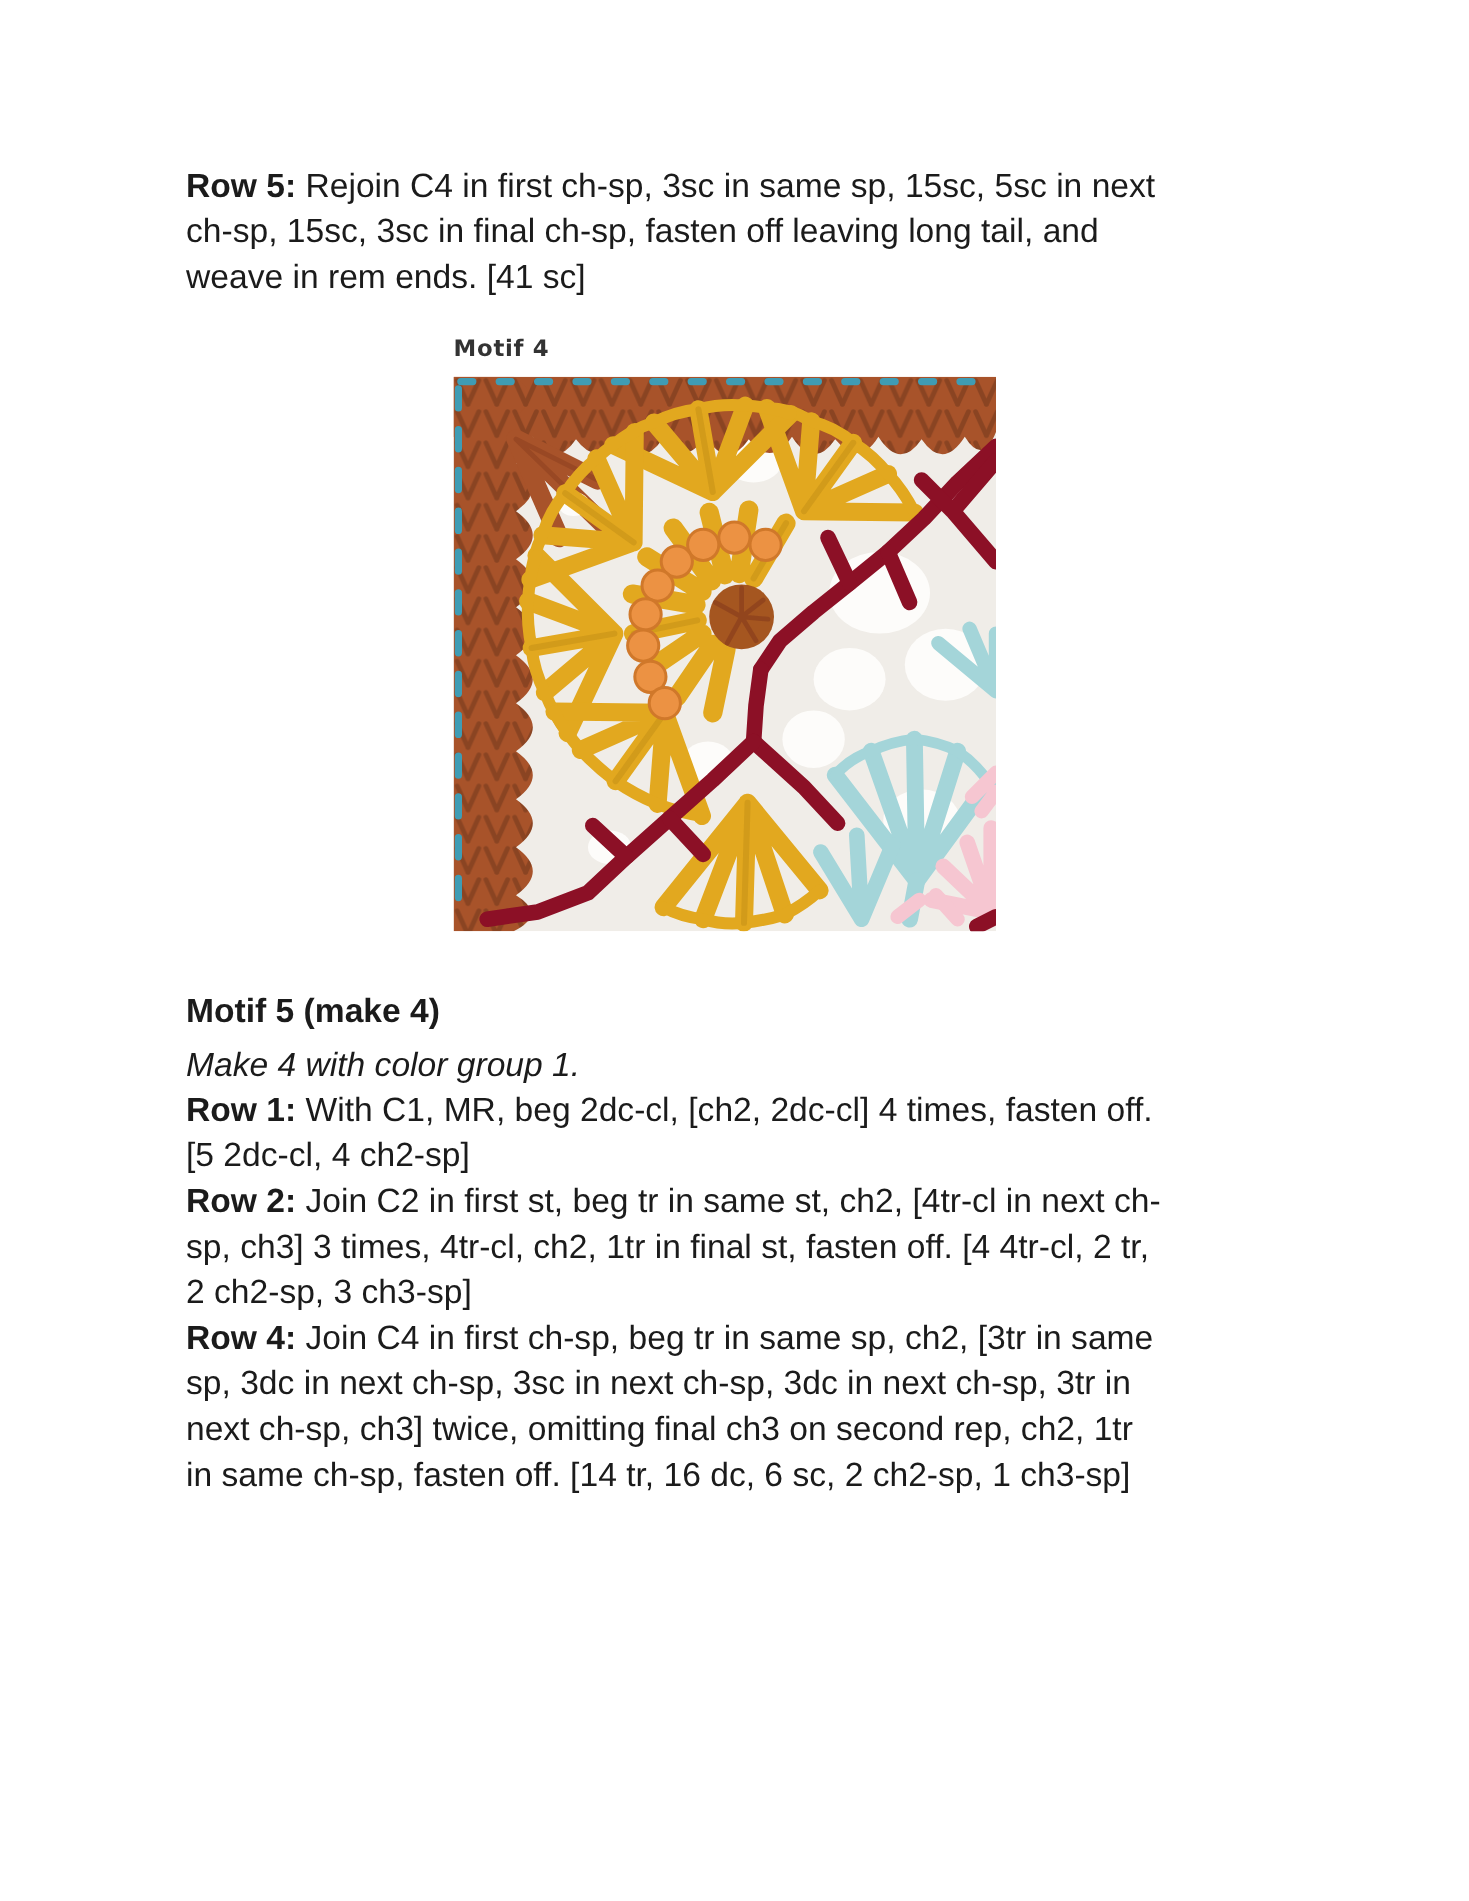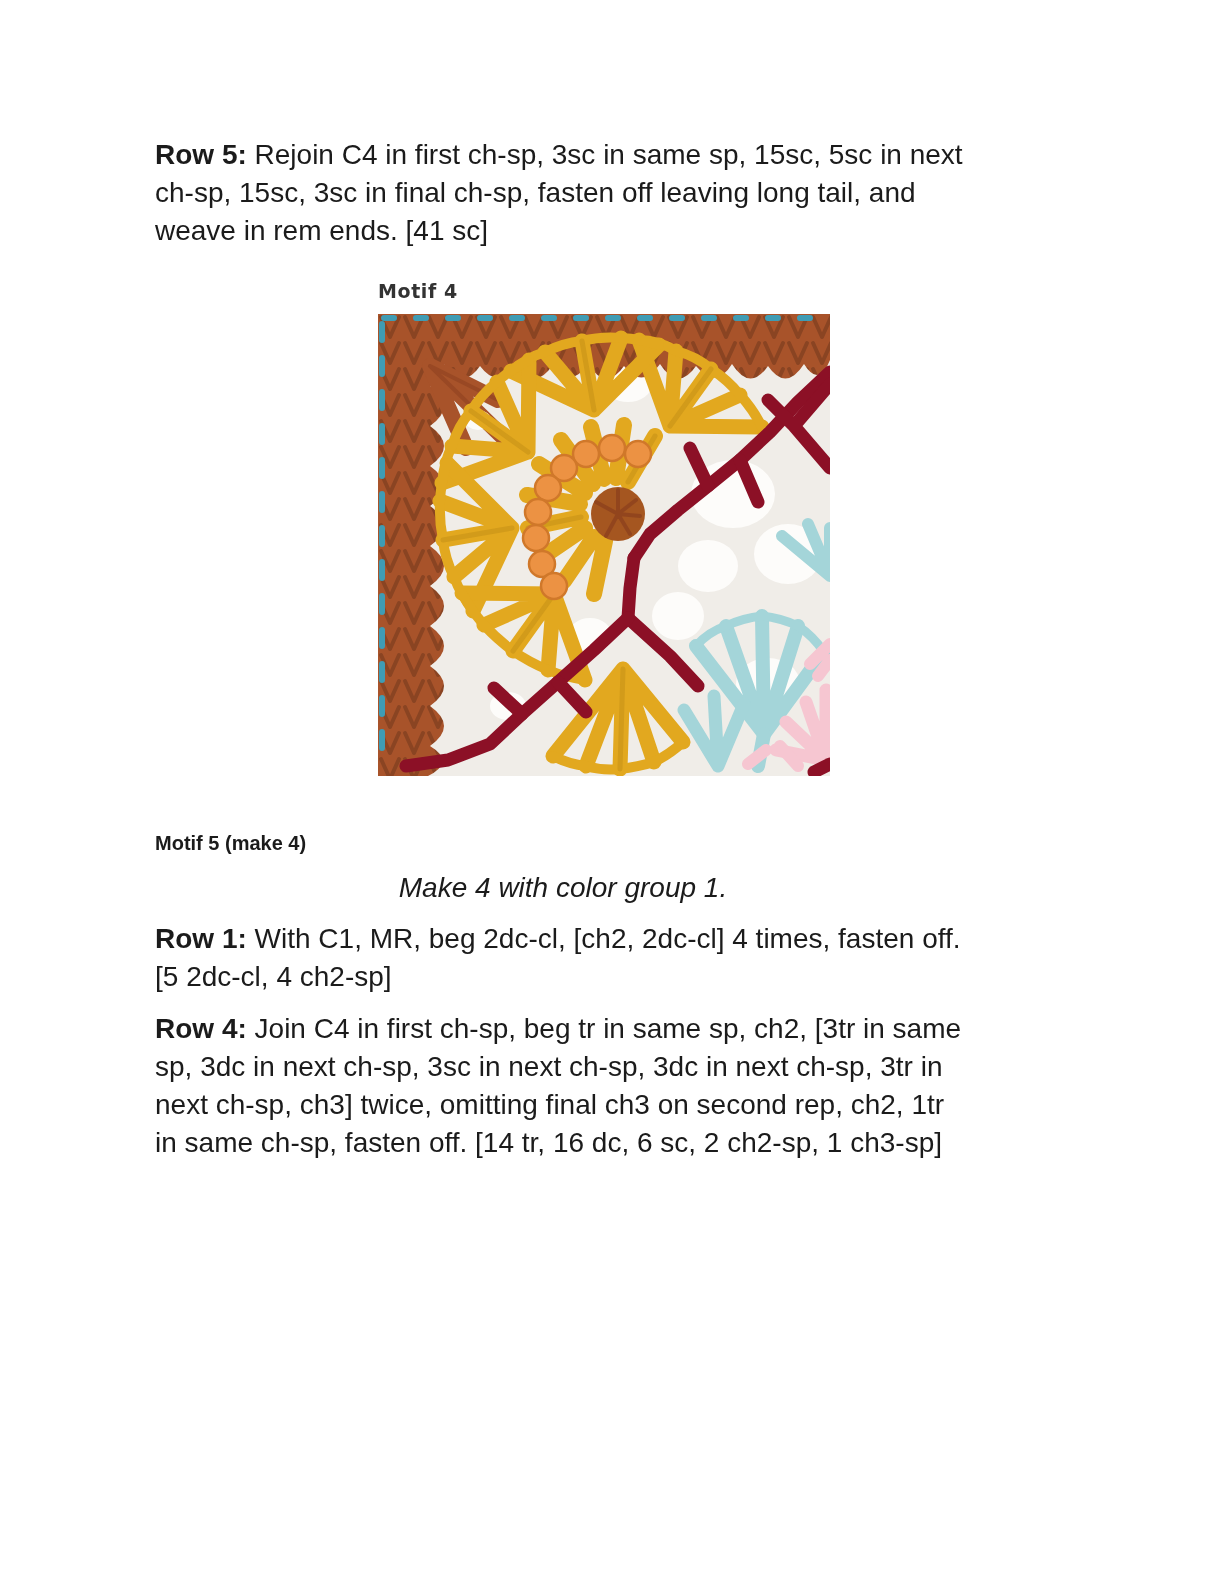--- a/index.html
+++ b/index.html
@@ -8,30 +8,30 @@
     position:relative;
     width:1124px; height:1584px;
     background:var(--c-page, #ffffff);
     color:var(--c-text, #1b1b1b);
     font-family:"Liberation Sans", sans-serif;
     padding:136px 153px 0 155px;
     overflow:hidden;
   }
   p.body { font-size:28px; line-height:38px; }
   p.body b { font-weight:bold; }
-  .rows p.body { margin-top:14px; }
+  .rows p.body { margin-top:0; }
   .figure { margin:30px 0 0 223px; width:452px; }
   .figcaption {
     font-family:"DejaVu Sans", sans-serif;
     font-size:19px; font-weight:bold; letter-spacing:0.6px;
     color:var(--c-caption, #333333);
   }
   .photo { display:block; margin-top:12px; width:452px; height:462px; }
-  h2.section-heading { font-size:20px; line-height:38px; font-weight:bold; margin-top:48px; }
-  p.note { font-size:28px; line-height:36px; font-style:italic; margin-top:8px;text-align:center; }
+  h2.section-heading { font-size:28px; line-height:38px; font-weight:bold; margin-top:48px; }
+  p.note { font-size:28px; line-height:36px; font-style:italic; margin-top:8px; }
 
   
   .yn { fill:none; stroke-linecap:round; stroke-linejoin:round; }
   .fl-bg     { fill:var(--c-photo_bg, #f0ede8); }
   .fl-hole   { fill:var(--c-hole, #fdfcfa); }
   .fl-rust   { fill:var(--c-rust, #a8532a); }
   .fl-orange { fill:var(--c-orange, #ec9243); stroke:var(--c-orange_dark, #d0782a); stroke-width:2.5; }
   .fl-center { fill:var(--c-center, #a55620); }
   .ln-rust   { stroke:var(--c-rust, #a8532a); }
   .ln-rustd  { stroke:var(--c-rust_dark, #8a3e1d); }
@@ -154,18 +154,22 @@
 
   <h2 class="section-heading">Motif 5 (make 4)</h2>
   <p class="note">Make 4 with color group 1.</p>
 
   <div class="rows">
     <p class="body">
       <b>Row 1:</b>
       <span>With C1, MR, beg 2dc-cl, [ch2, 2dc-cl] 4 times, fasten off. [5 2dc-cl, 4 ch2-sp]</span>
     </p>
     <p class="body">
+      <b>Row 2:</b>
+      <span>Join C2 in first st, beg tr in same st, ch2, [4tr-cl in next ch-sp, ch3] 3 times, 4tr-cl, ch2, 1tr in final st, fasten off. [4 4tr-cl, 2 tr, 2 ch2-sp, 3 ch3-sp]</span>
+    </p>
+    <p class="body">
       <b>Row 4:</b>
       <span>Join C4 in first ch-sp, beg tr in same sp, ch2, [3tr in same sp, 3dc in next ch-sp, 3sc in next ch-sp, 3dc in next ch-sp, 3tr in next ch-sp, ch3] twice, omitting final ch3 on second rep, ch2, 1tr in same ch-sp, fasten off. [14 tr, 16 dc, 6 sc, 2 ch2-sp, 1 ch3-sp]</span>
     </p>
   </div>
 
 </div>
 
 </body></html>

